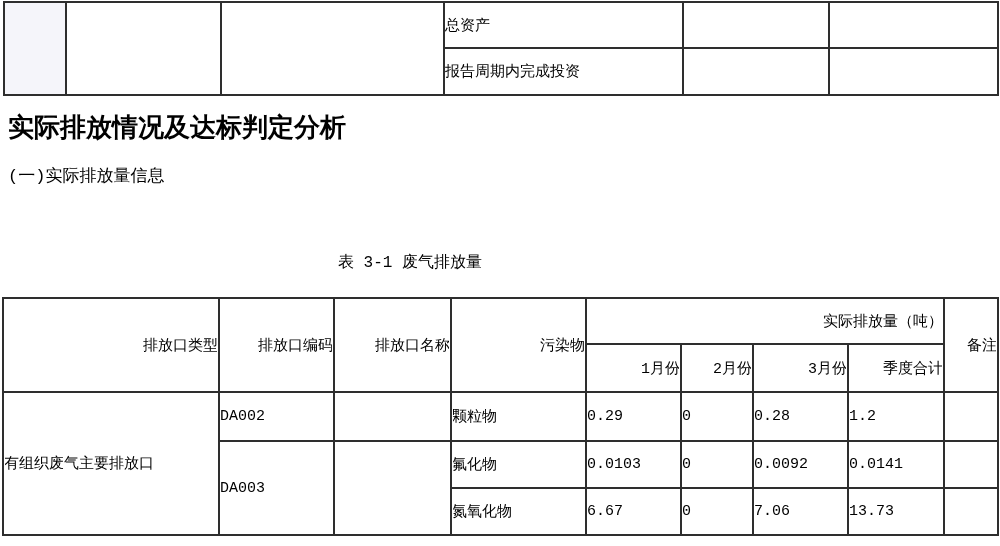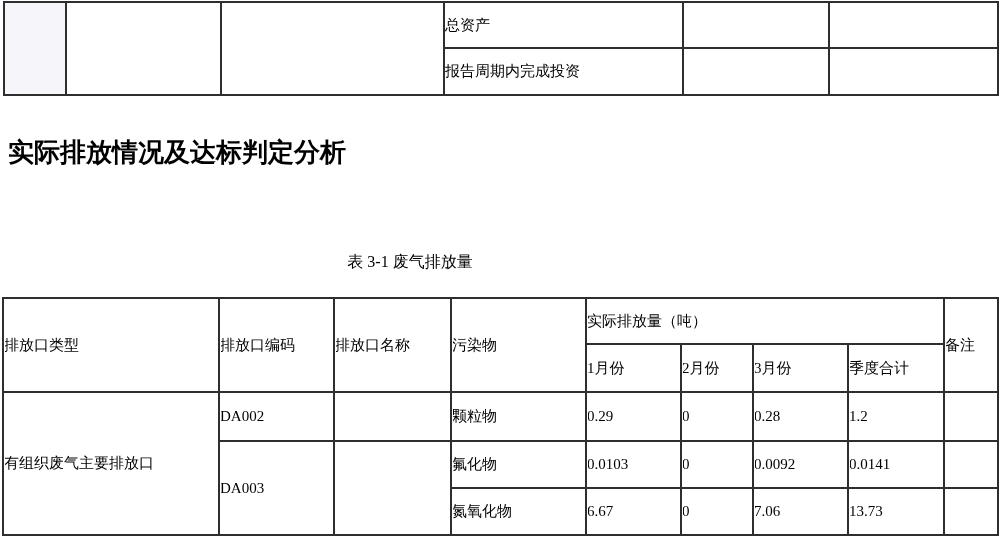--- a/index.html
+++ b/index.html
@@ -2,51 +2,50 @@
 <html style="--page-bg: #ffffff; --text-color: #000000; --border-color: #2e2e2e; --shaded-cell: #f5f5fa;"><head>
 <meta charset="utf-8">
 <style>
   * { margin: 0; padding: 0; box-sizing: border-box; }
   html, body { background: #ffffff; }
   .page {
     position: relative;
     width: 1000px;
     height: 546px;
     background: var(--page-bg, #ffffff);
-    font-family: Liberation Serif, serif;
+    font-family: Liberation Mono, monospace;
     color: var(--text-color, #000000);
     overflow: hidden;
   }
   table.tbl {
     position: absolute;
     border-collapse: collapse;
     table-layout: fixed;
   }
   table.tbl td {
     border: 2px solid var(--border-color, #2e2e2e);
     font-size: 15px;
     vertical-align: middle;
     padding: 0;
     overflow: hidden;
     white-space: nowrap;
   }
   .top-table { left: 3px; top: 1px; width: 994px; }
   .main-table { left: 2px; top: 297px; width: 995px; }
   td.l  { text-align: left; padding-left: 12px; }
   td.l2 { text-align: left; padding-left: 6px; border-radius: 10px; }
-  td.c  { text-align: left; border-radius: 14px; }
+  td.c  { text-align: right; border-radius: 14px; }
   td.shaded { background: var(--shaded-cell, #f5f5fa); }
   .heading {
     position: absolute;
     left: 8px;
     top: 113px;
     font-size: 26px;
     font-weight: bold;
     line-height: 1.25;
-    margin-top: 24px;
   }
   .subheading {
     position: absolute;
     left: 8px;
     top: 166px;
     font-size: 17px;
     line-height: 1.3;
   }
   .caption {
     position: absolute;
@@ -82,20 +81,21 @@
     </tr>
     <tr style="height:47px">
       <td class="l">报告周期内完成投资</td>
       <td></td>
       <td></td>
     </tr>
   </tbody>
     </table>
 
   <div class="heading">实际排放情况及达标判定分析</div>
+  <div class="subheading">(一)实际排放量信息</div>
 
   <div class="caption">表 3-1 废气排放量</div>
 
   <table class="tbl main-table">
     <colgroup>
       <col style="width:216px">
         <col style="width:115px">
         <col style="width:117px">
       <col style="width:135px">
         <col style="width:95px">

